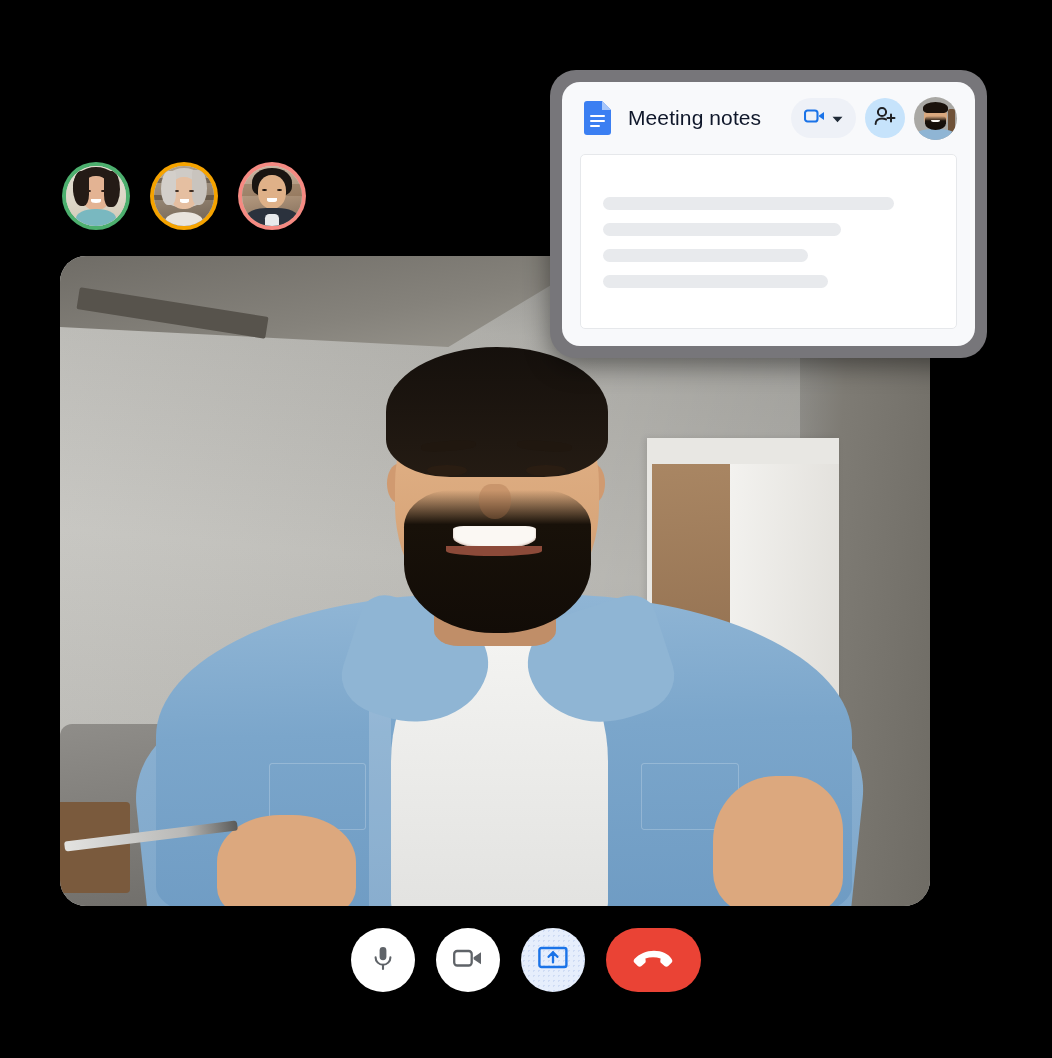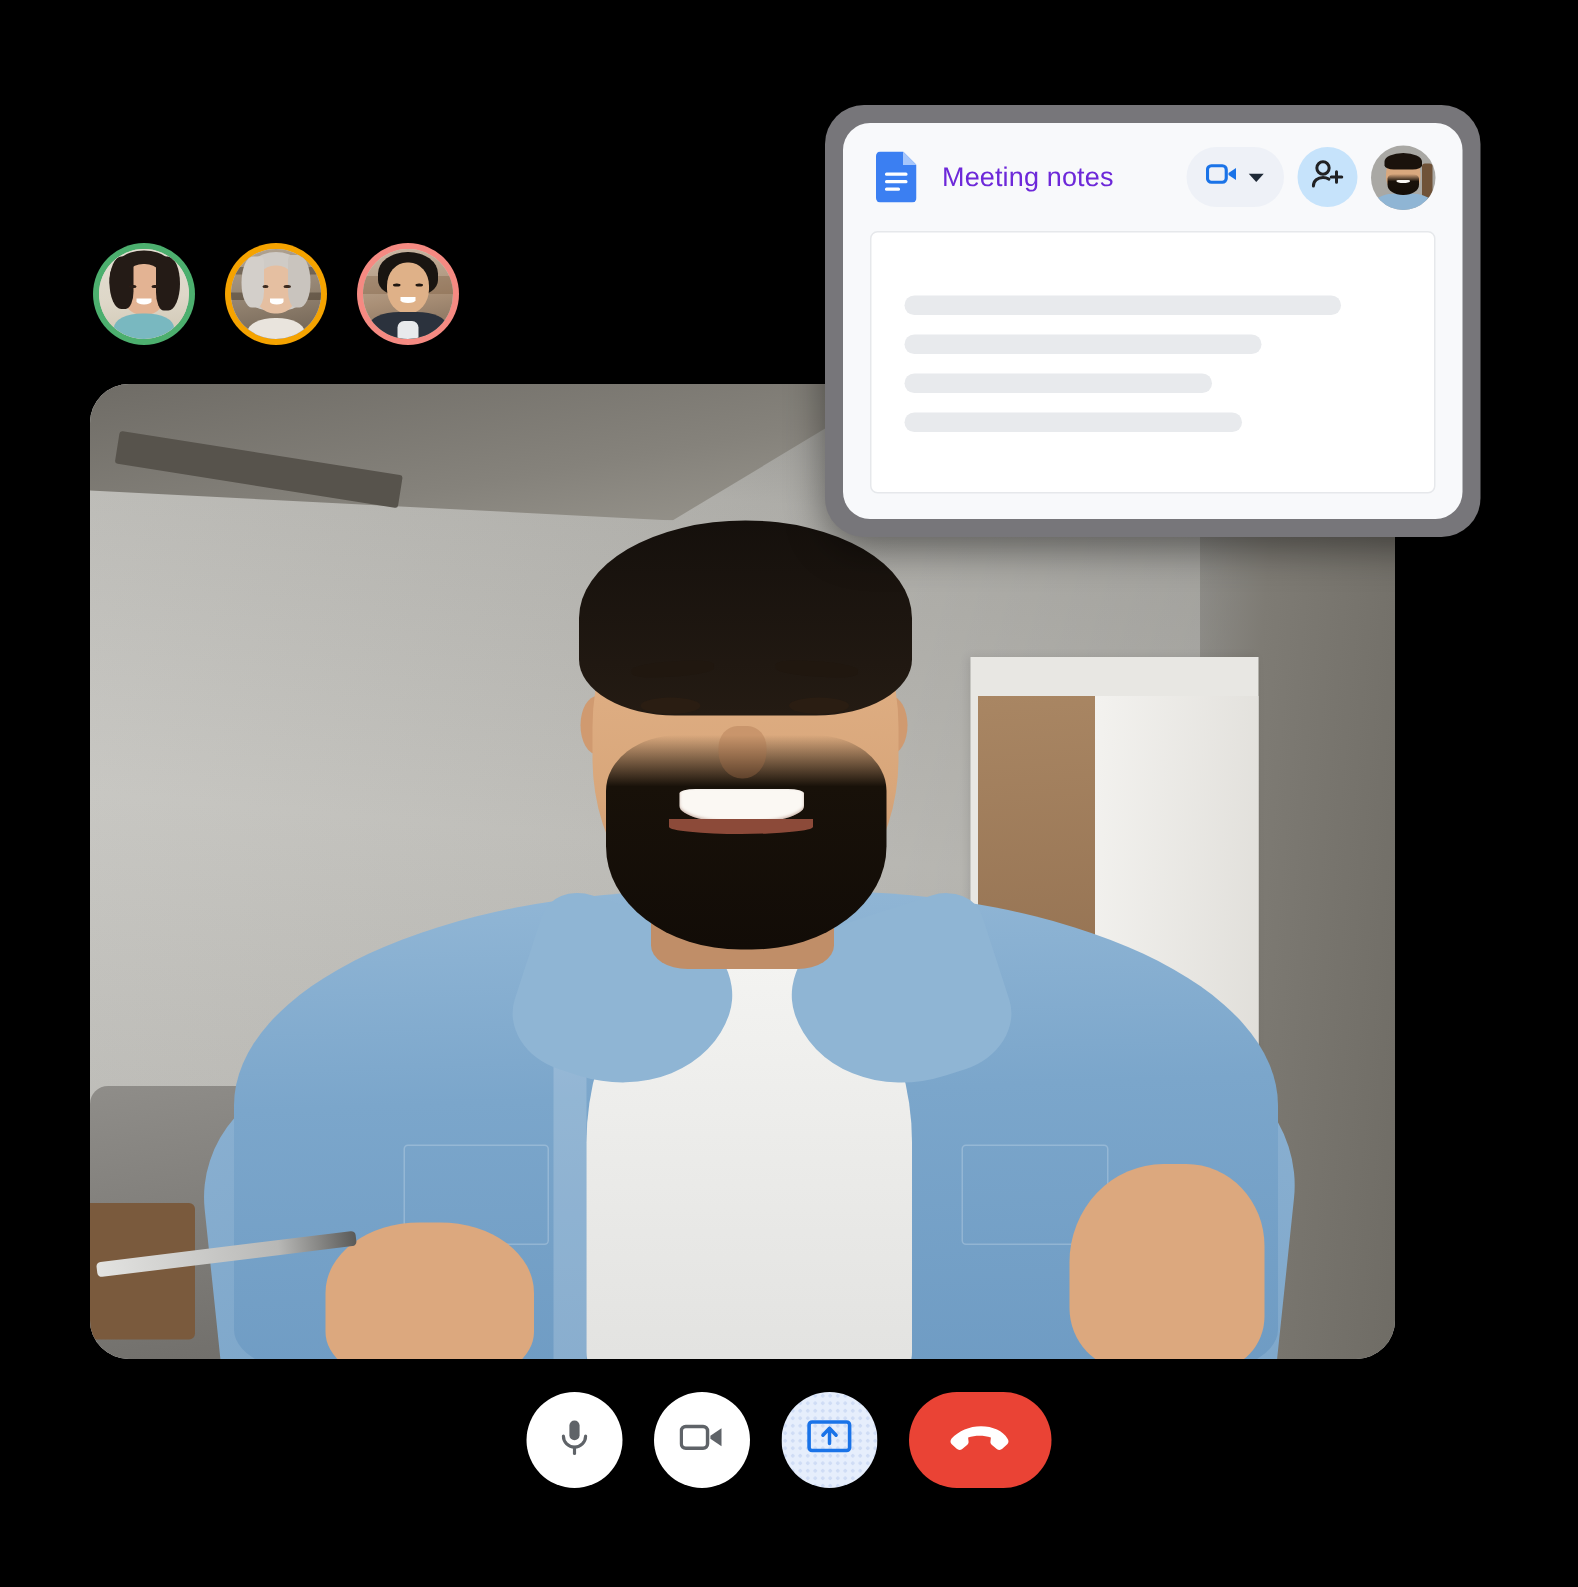--- a/index.html
+++ b/index.html
@@ -351,22 +351,22 @@
     padding: 0 18px 0 22px;
     box-sizing: border-box;
   }
   .docs-icon {
     width: 27px; height: 34px;
     flex: 0 0 auto;
     position: relative;
   }
   .doc-title {
     margin-left: 17px;
-    font-size: 18px;
-    color: #6d28d9;
+    font-size: 21px;
+    color: #0f172a;
     letter-spacing: .1px;
     white-space: nowrap;
     flex: 1 1 auto;
   }
   .hdr-actions {
     display: flex;
     align-items: center;
     gap: 9px;
     flex: 0 0 auto;
   }

